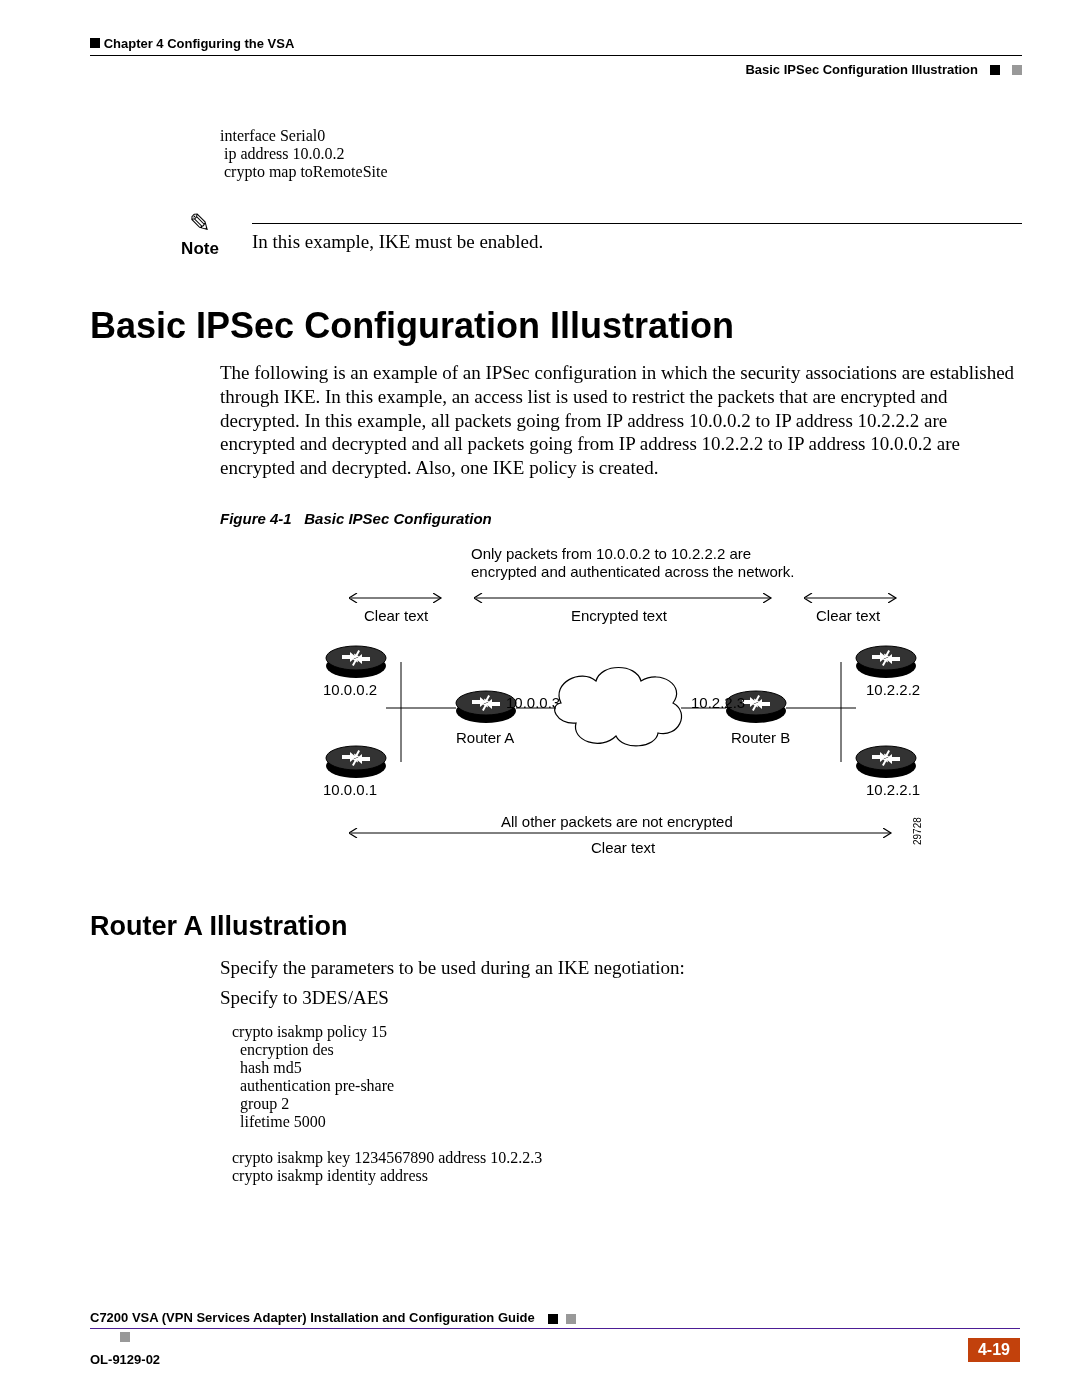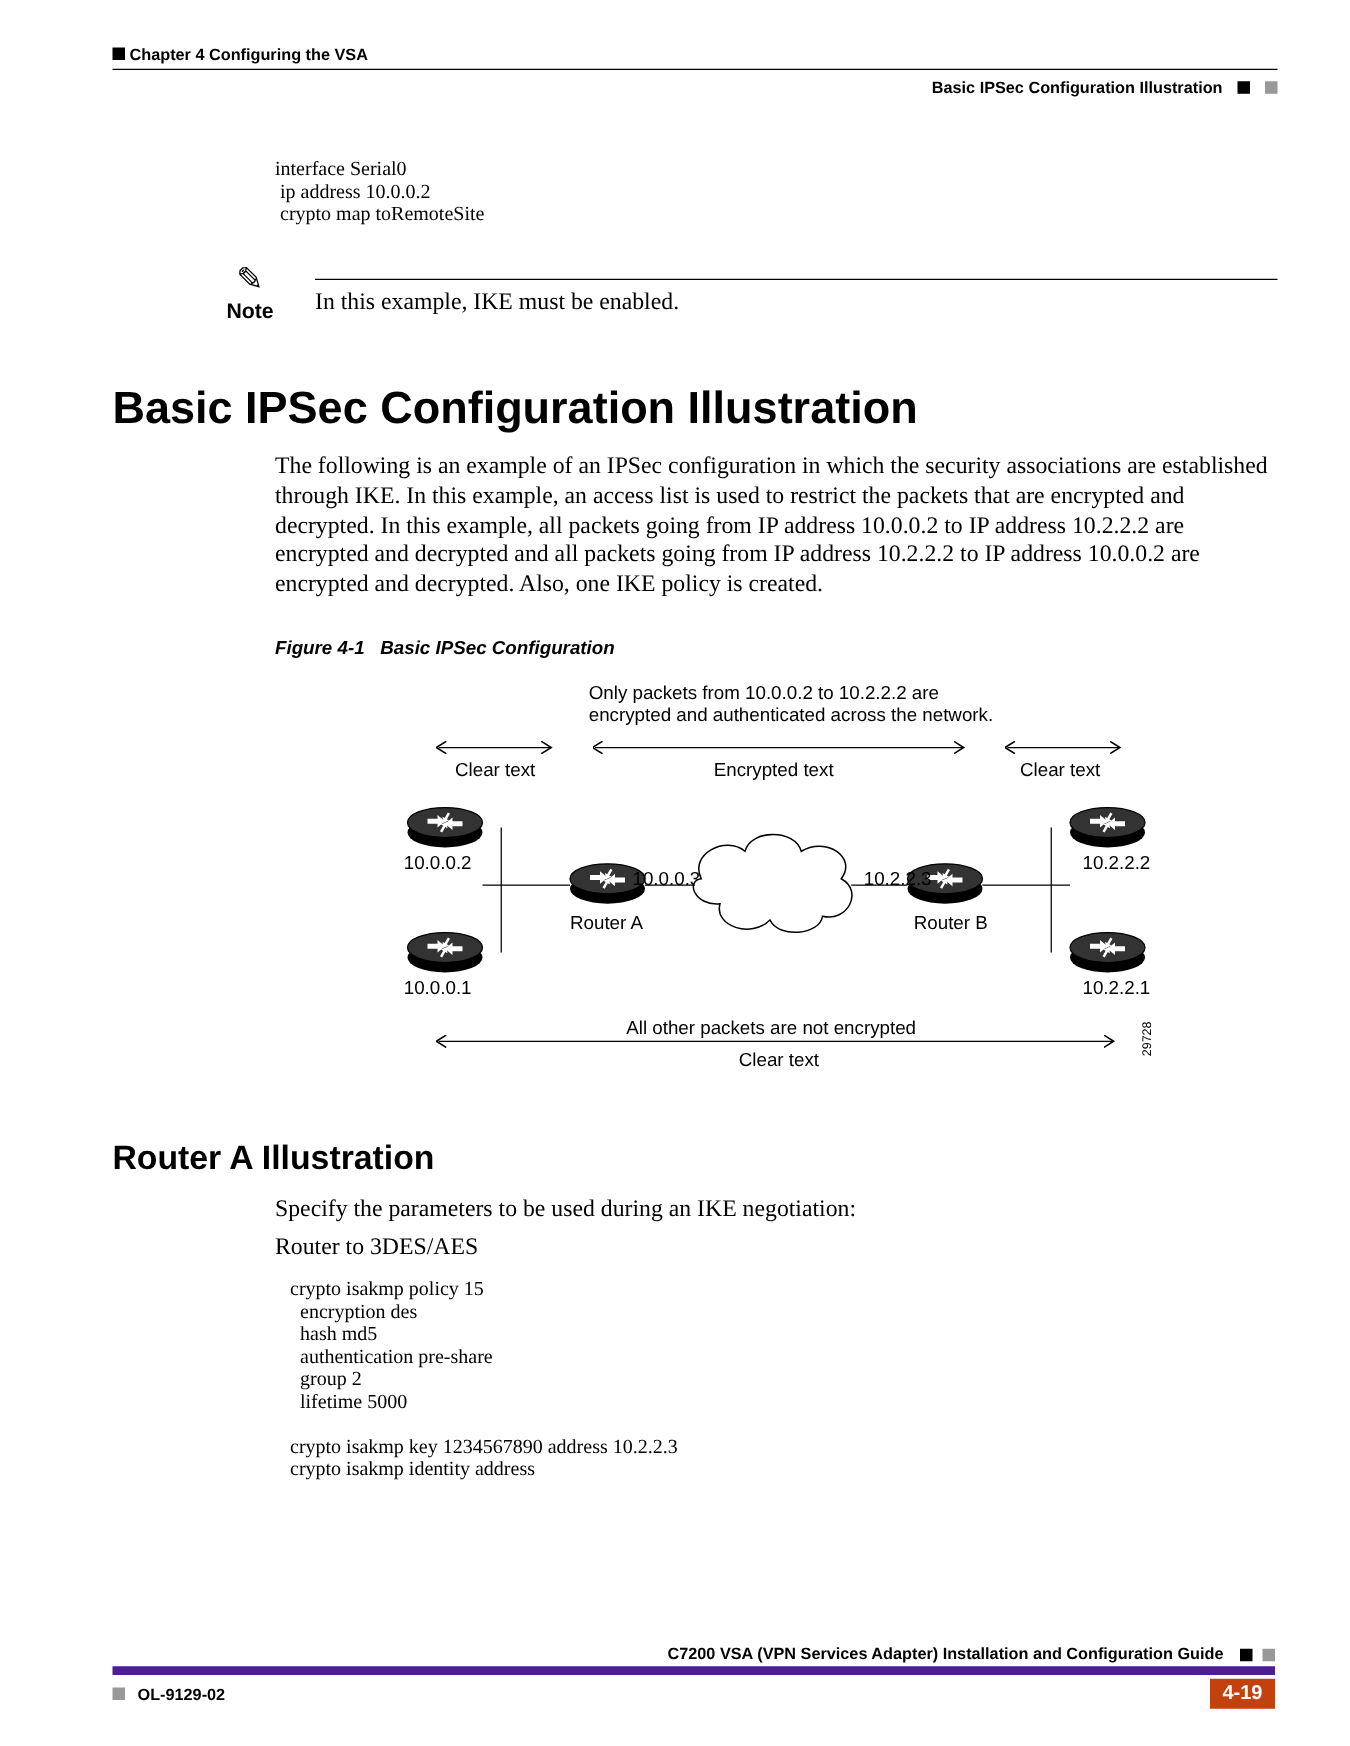--- a/index.html
+++ b/index.html
@@ -107,37 +107,37 @@
   .ftr {
     position: absolute;
     bottom: 30px;
     left: 90px;
     right: 60px;
     font-family: Arial, Helvetica, sans-serif;
     font-size: 13px;
     font-weight: bold;
   }
   .ftr-top {
-    text-align: right;
-    border-bottom: 7px solid #4c1d95;
+    text-align: left;
+    border-bottom: 1px solid #4c1d95;
     padding-bottom: 3px;
   }
   .ftr-bot {
     display: flex;
     justify-content: space-between;
     align-items: center;
     margin-top: 3px;
   }
   .pagenum {
     background: #c2410c;
     color: #fff;
     padding: 3px 10px;
     font-size: 16px;
   }
-  .ftr-left { display: flex; align-items: center; gap: 10px; }
+  .ftr-left { display: flex; align-items: center; gap: 10px; flex-direction: column; }
 </style>
 </head>
 <body>
 
 <div class="page">
 
   <div class="hdr">
     <div class="hdr-top">
       <div>
         <span class="sq"></span>
@@ -247,21 +247,21 @@
         <text x="200" y="284" font-size="15">All other packets are not encrypted</text>
         <text x="290" y="310" font-size="15">Clear text</text>
 
         <text x="620" y="302" font-size="10" transform="rotate(-90 620 302)">29728</text>
       </svg>
     </div>
 
     <div class="h2">Router A Illustration</div>
 
     <div class="body-text" style="margin-top:14px;">Specify the parameters to be used during an IKE negotiation:</div>
-    <div class="body-text" style="margin-top:6px;">Router to 3DES/AES</div>
+    <div class="body-text" style="margin-top:6px;">Specify to 3DES/AES</div>
 
     <pre class="code" style="margin-top:14px;margin-left:12px;">crypto isakmp policy 15
   encryption des
   hash md5
   authentication pre-share
   group 2
   lifetime 5000
 
 crypto isakmp key 1234567890 address 10.2.2.3
 crypto isakmp identity address</pre>

